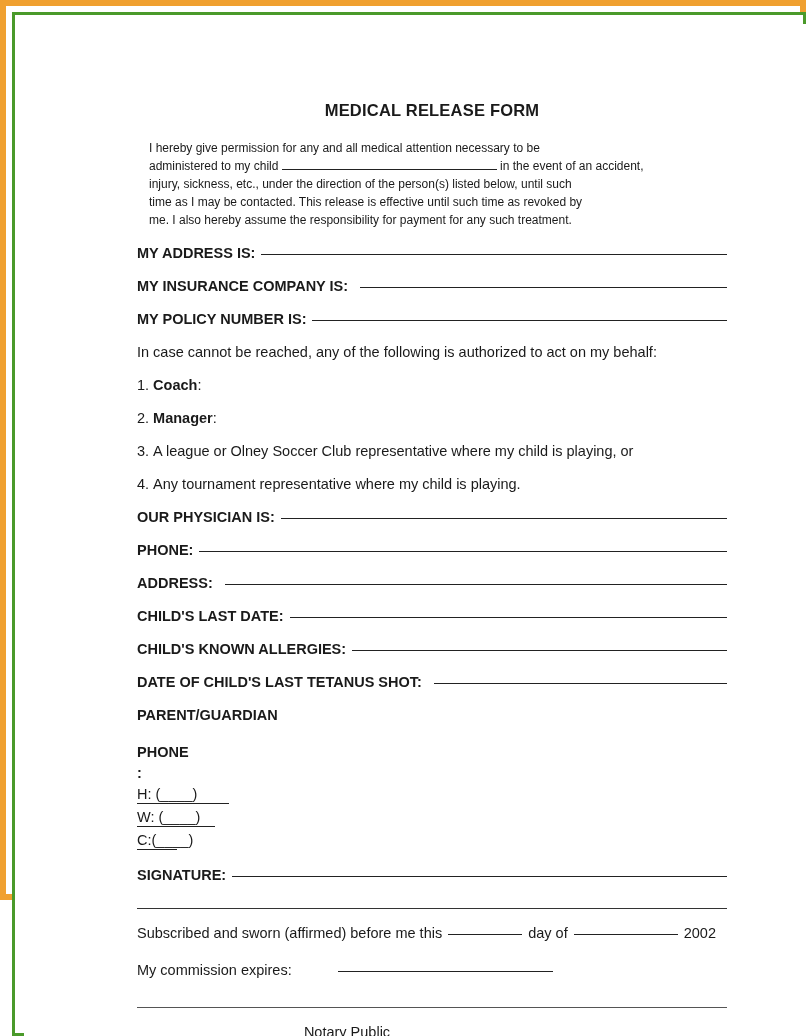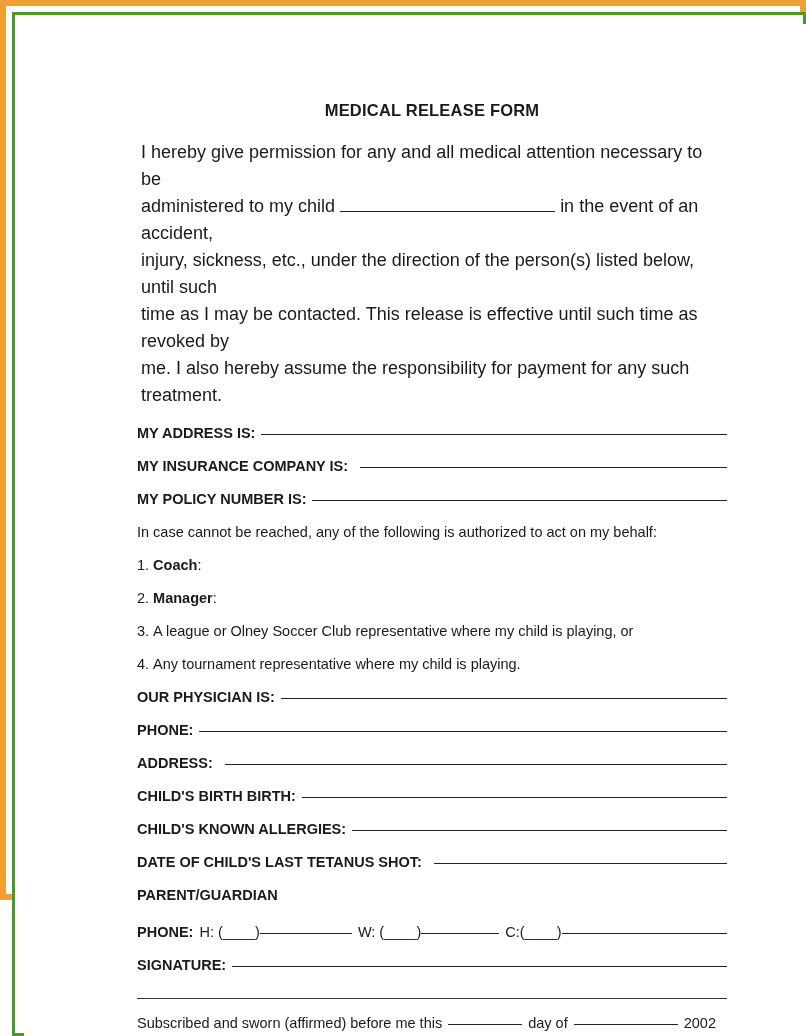--- a/index.html
+++ b/index.html
@@ -50,23 +50,23 @@
     line-height: 1.45;
   }
   .doc-title {
     text-align: center;
     font-weight: bold;
     font-size: 16.5px;
     letter-spacing: 0.2px;
     margin: 0 0 16px 0;
   }
   .para {
-    margin: 0 0 14px 4px;
+    margin: 0 0 14px 12px;
     text-align: left;
-    font-size: 18px;
+    font-size: 12px;
     line-height: 1.5;
   }
   .fill-inline {
     display: inline-block;
     border-bottom: 1px solid #222;
     height: 0.95em;
     vertical-align: baseline;
   }
   .row {
     display: flex;
@@ -111,20 +111,21 @@
   }
   .twoline-label {
     font-weight: bold;
     margin: 0 0 16px 0;
   }
   .phone-row {
     display: flex;
     align-items: baseline;
     white-space: nowrap;
     margin: 0 0 12px 0;
+    flex-direction: column;
   }
   .phone-row .seg-label {
     flex: 0 0 auto;
   }
   .phone-row .bold {
     font-weight: bold;
   }
   .phone-row .seg-rule {
     border-bottom: 1px solid #222;
     height: 1px;
@@ -244,21 +245,21 @@
           <span class="rule"></span>
         </div>
 
         <div class="row">
           <span class="label">ADDRESS:</span>
           <span class="sp-sm"></span>
           <span class="rule"></span>
         </div>
 
         <div class="row">
-          <span class="label">CHILD'S BIRTH BIRTH:</span>
+          <span class="label">CHILD'S LAST DATE:</span>
           <span class="rule"></span>
         </div>
 
         <div class="row">
           <span class="label">CHILD'S KNOWN ALLERGIES:</span>
           <span class="rule"></span>
         </div>
 
         <div class="row">
           <span class="label">DATE OF CHILD'S LAST TETANUS SHOT:</span>

